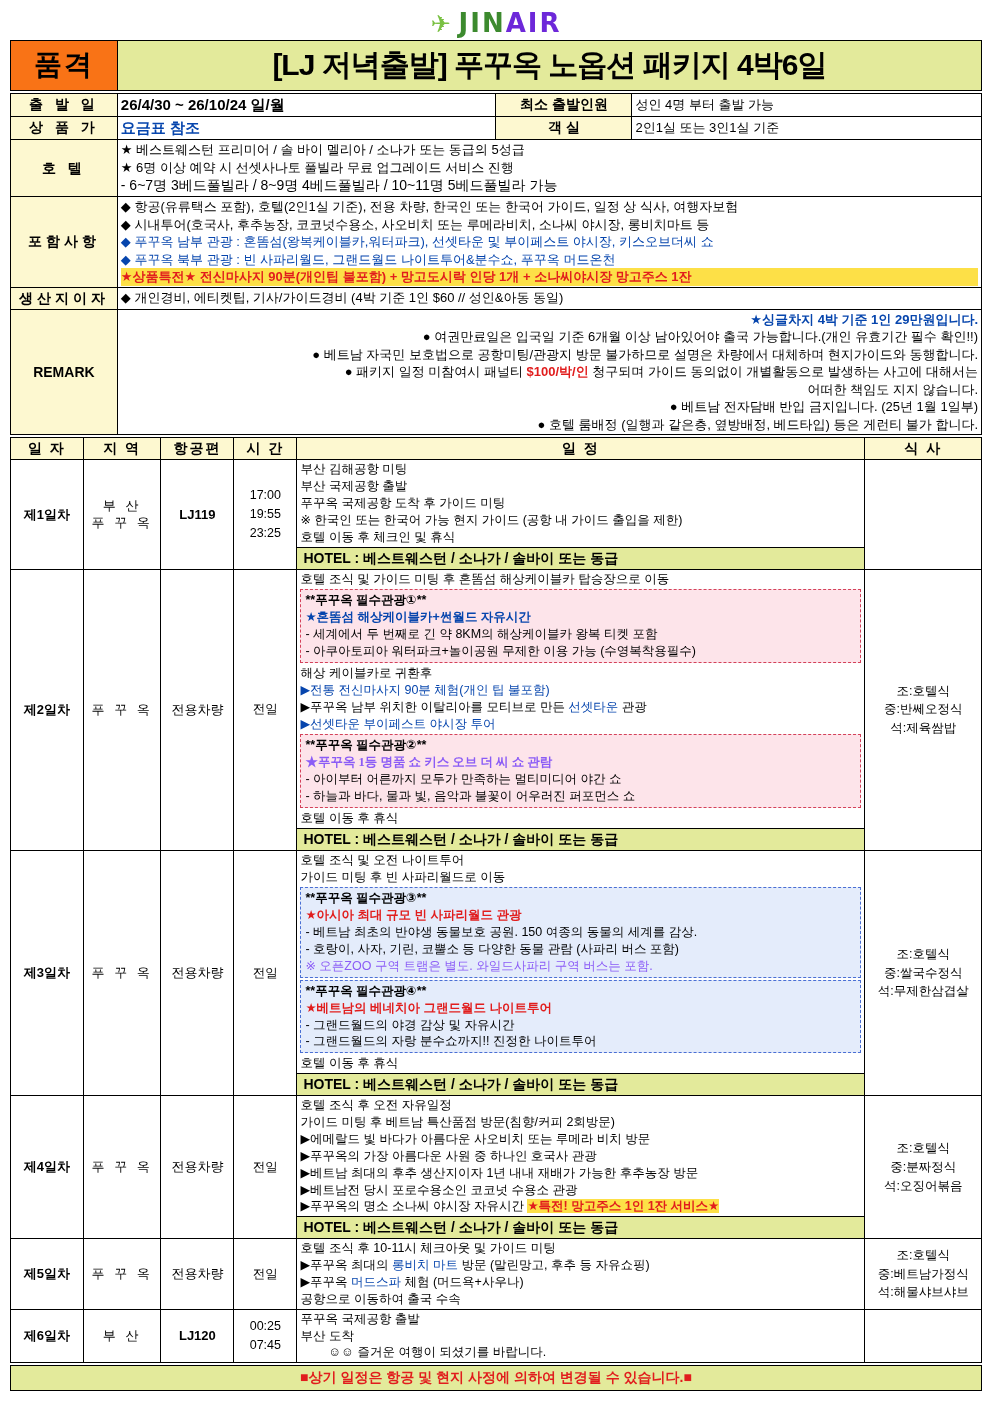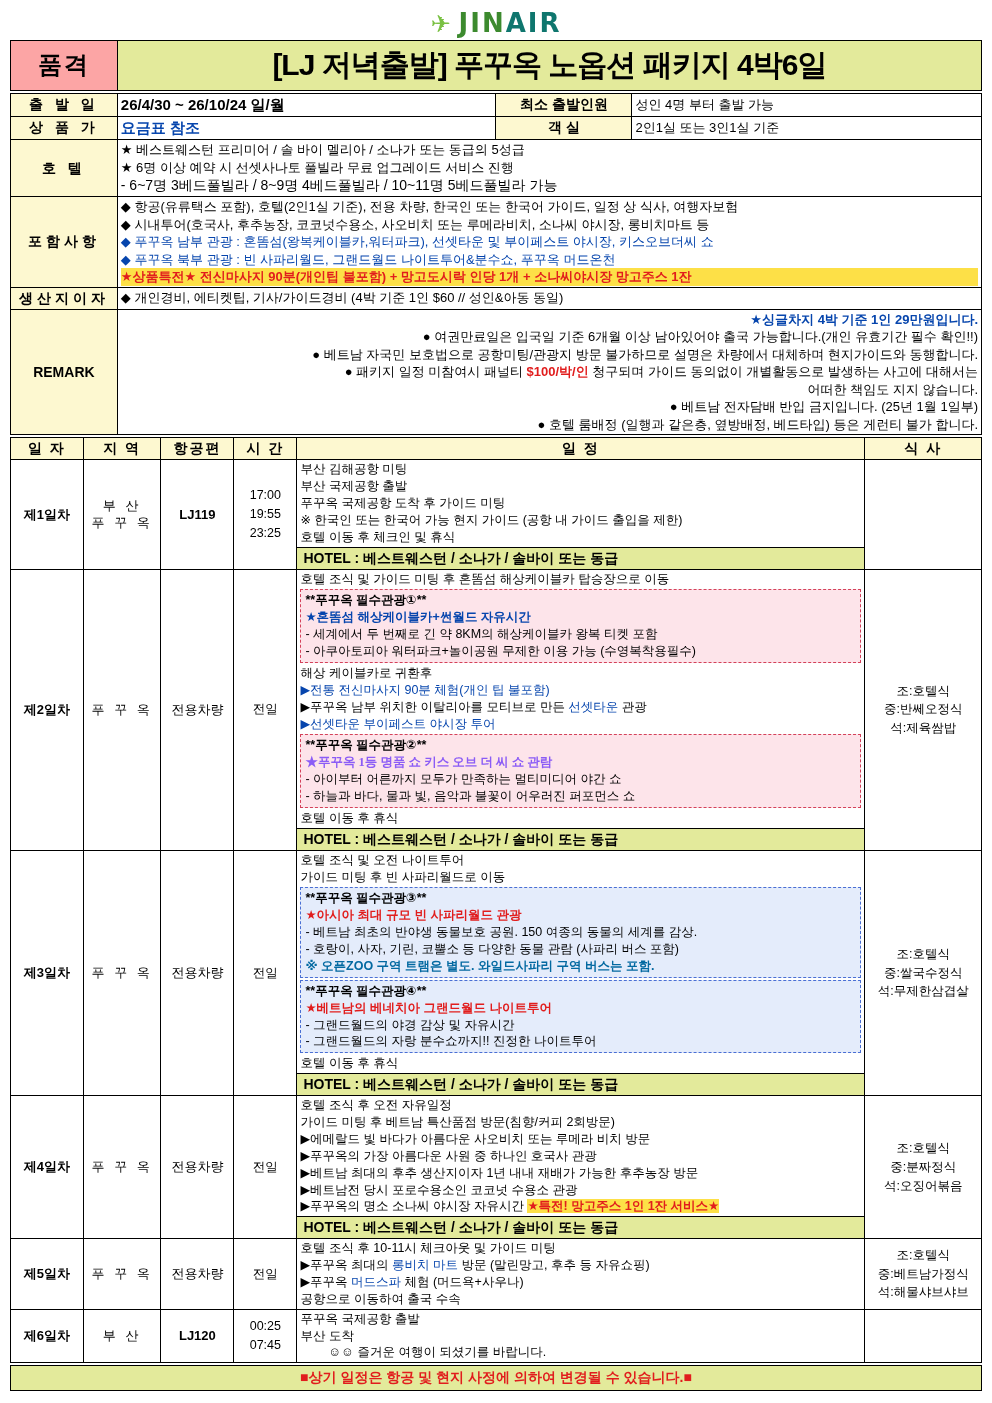--- a/index.html
+++ b/index.html
@@ -2,35 +2,35 @@
 <html><head>
 <meta charset="utf-8">
 <style>
   html,body{margin:0;padding:0;background:#fff;}
   body{font-family:"Liberation Sans","DejaVu Sans",sans-serif;color:#000;}
   .page{width:992px;min-height:1403px;position:relative;box-sizing:border-box;padding:6px 10px 4px 10px;}
   .logo-row{height:34px;display:flex;align-items:center;justify-content:center;}
   .logo{font-size:26px;font-weight:bold;color:#5aa32a;letter-spacing:2px;font-family:"DejaVu Sans",sans-serif;}
   .logo .mark{color:#7ac143;margin-right:6px;font-size:24px;}
   .logo .jin{color:#3c8a2e;}
-  .logo .air{color:#0f766e;}
+  .logo .air{color:#6d28d9;}
 
   table{border-collapse:collapse;width:100%;table-layout:fixed;}
   td,th{border:1px solid #000;vertical-align:middle;padding:1px 3px;font-size:13px;line-height:1.35;}
   .center{text-align:center;}
   .left{text-align:left;}
   .bold{font-weight:bold;}
   .lbl{background:#fdf8d0;text-align:center;font-weight:bold;font-size:14px;letter-spacing:4px;}
   .lbl2{background:#fdf8d0;text-align:center;font-weight:bold;font-size:14px;}
   .title-cell{background:#e3ea9b;text-align:center;font-weight:bold;font-size:30px;letter-spacing:-1px;padding:4px 0;}
-  .pumgyeok{background:#fca5a5;text-align:center;font-weight:bold;font-size:24px;letter-spacing:2px;}
+  .pumgyeok{background:#f97316;text-align:center;font-weight:bold;font-size:28px;letter-spacing:2px;}
   .blue{color:#0645ad;}
   .red{color:#e11d1d;}
   .magenta{color:#8b5cf6;font-family:Liberation Serif, serif;}
-  .green{color:#0369a1;font-weight:bold;}
+  .green{color:#8b5cf6;}
   .hl{background:#fde047;}
   .small{font-size:14px;}
   .hotel-row{background:#e3ea9b;font-weight:bold;font-size:14px;text-align:left;padding-left:6px;}
   .box-pink{border:1px dashed #d4415a;background:#fde4ea;padding:2px 4px;margin:2px 0;}
   .box-blue{border:1px dashed #4a6fd4;background:#e4ecfb;padding:2px 4px;margin:2px 0;}
   .itin-head td{background:#fdf8d0;font-weight:bold;text-align:center;font-size:14px;letter-spacing:2px;}
   .footer{background:#e3ea9b;text-align:center;font-weight:bold;color:#e11d1d;font-size:14px;padding:3px 0;border:1px solid #000;margin-top:2px;}
   .line{margin:0;padding:0;}
   .day-cell{text-align:center;font-weight:bold;font-size:13px;}
   .reg-cell{text-align:center;font-size:13px;letter-spacing:3px;}

